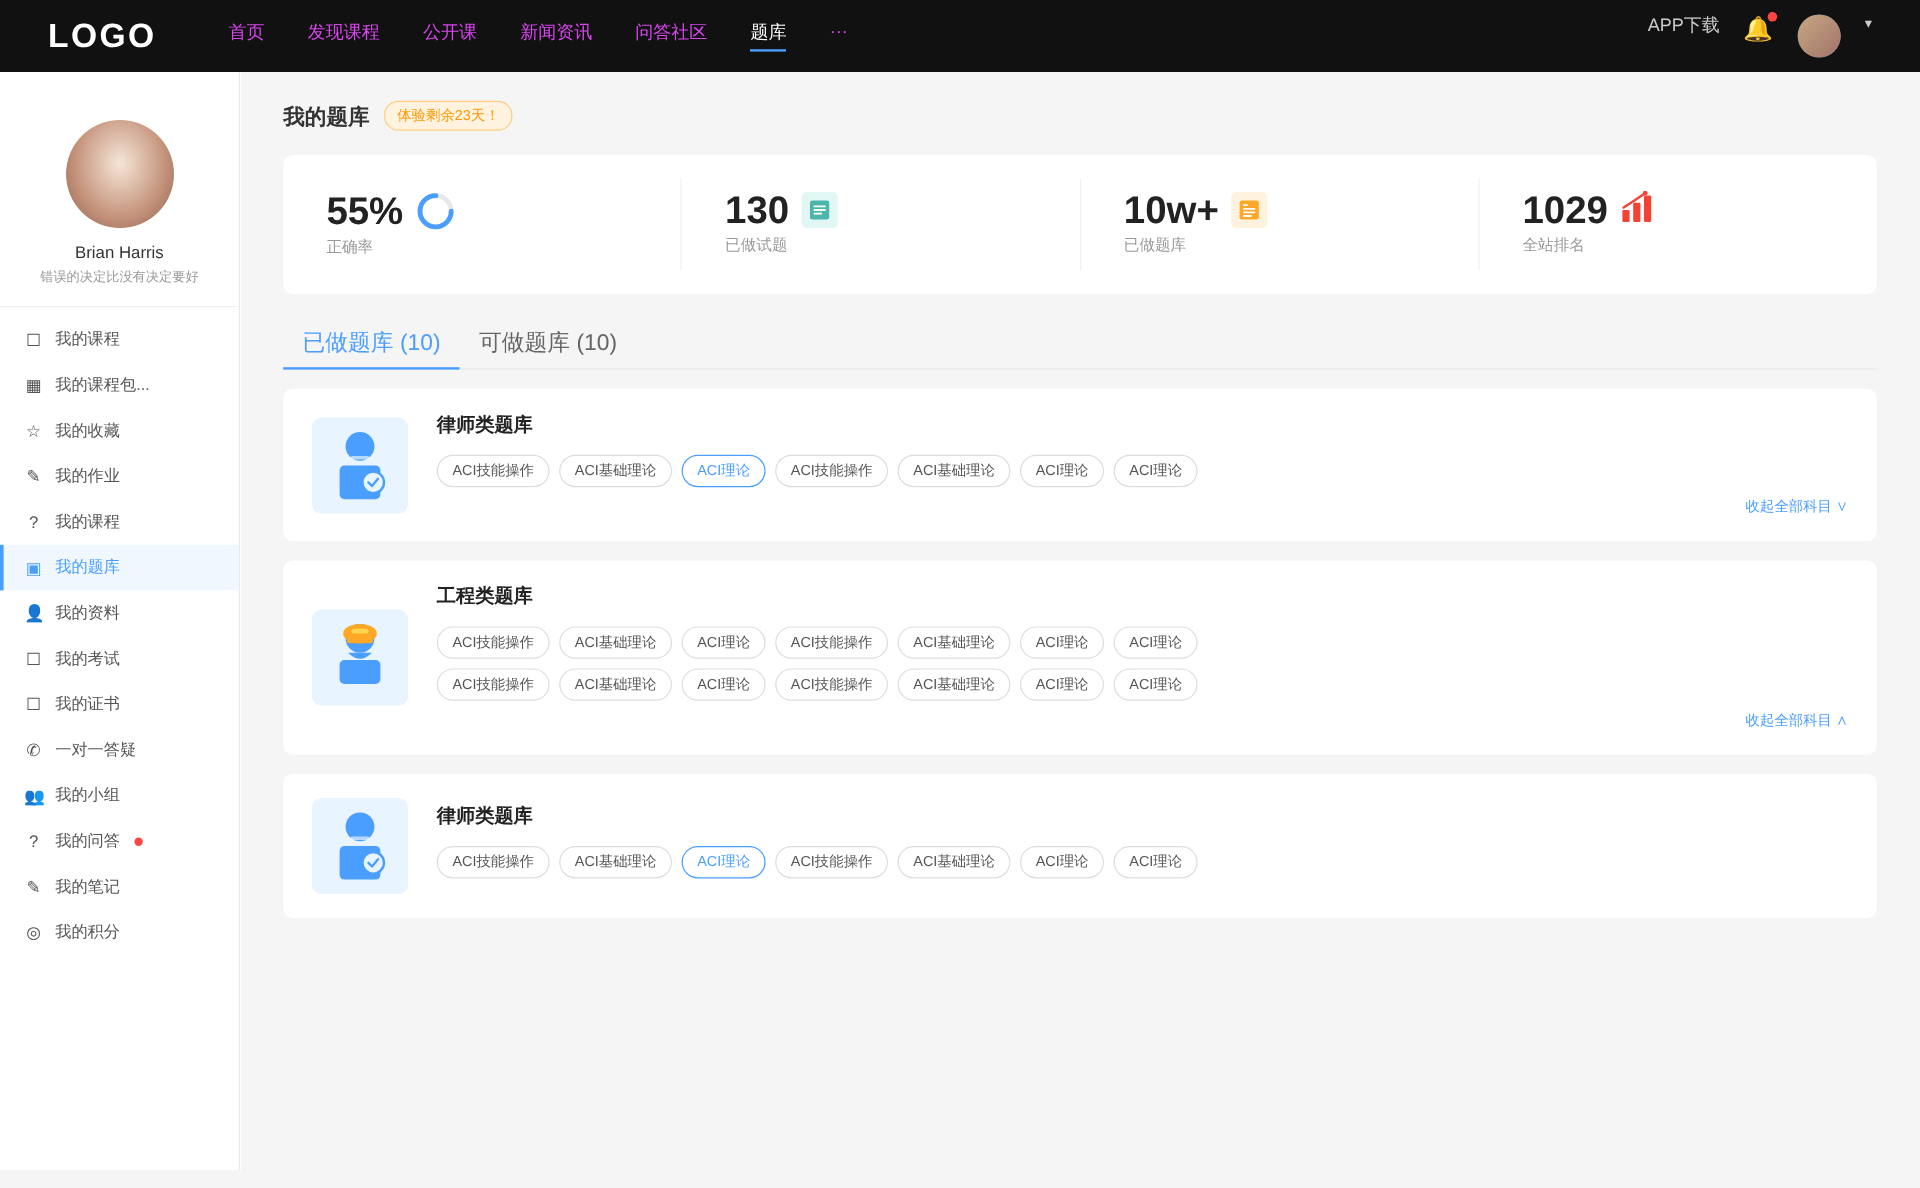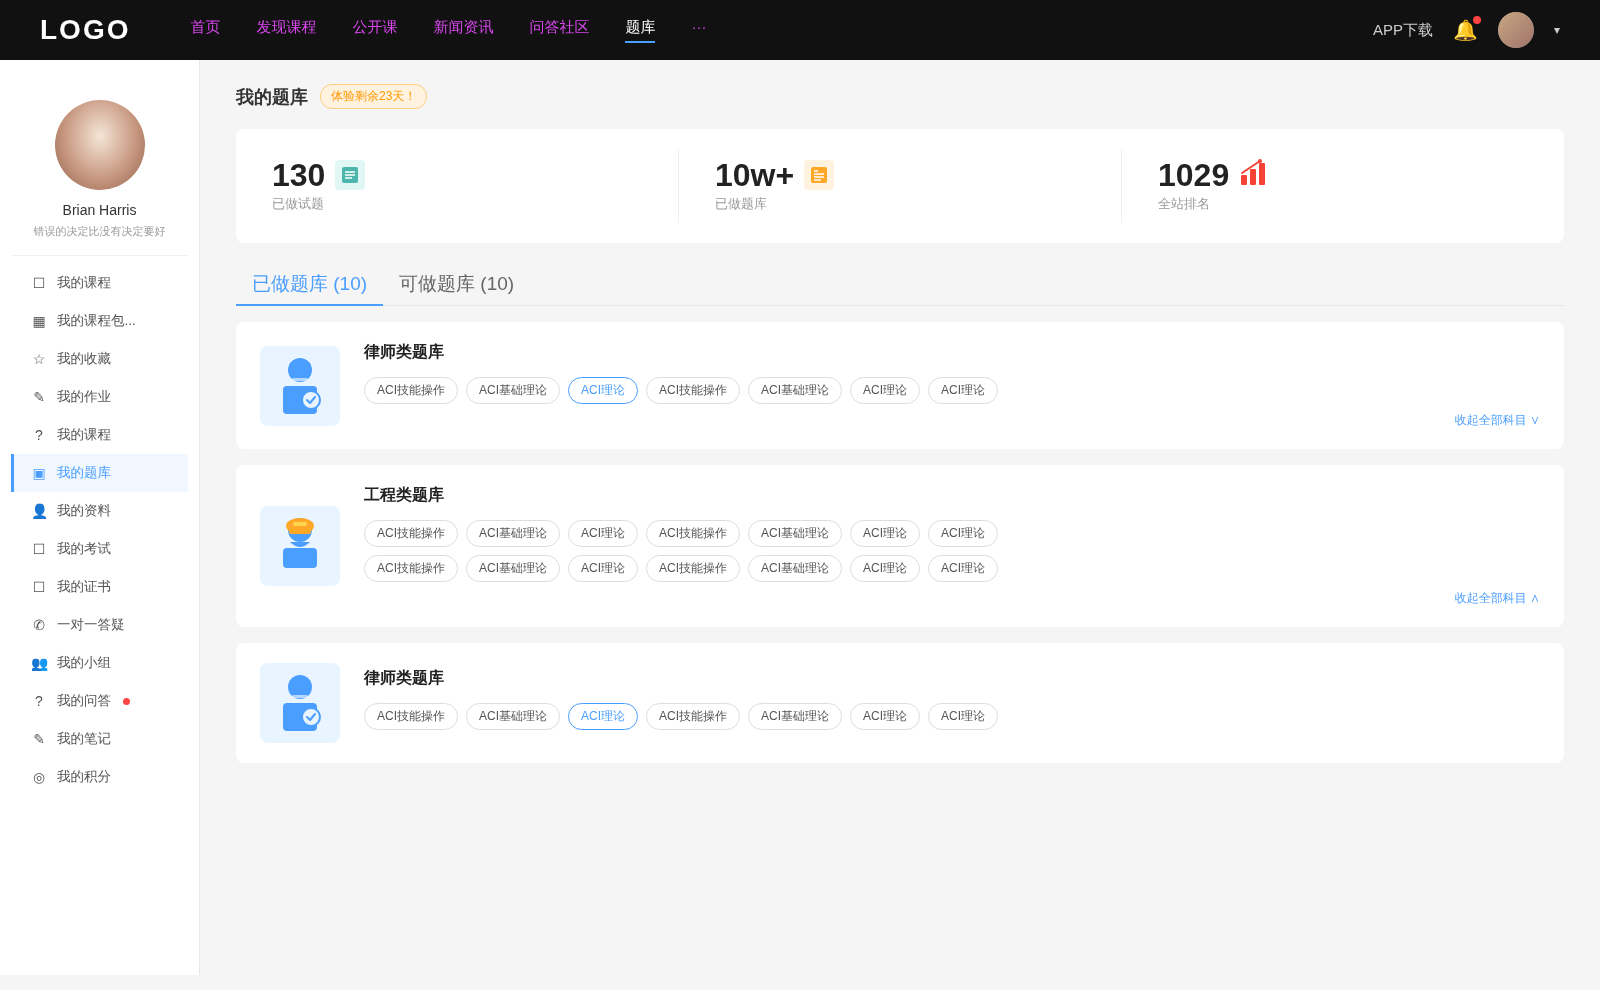--- a/index.html
+++ b/index.html
@@ -33,21 +33,21 @@
       font-size: 15px;
       cursor: pointer;
       padding-bottom: 4px;
     }
     .navbar-link.active {
       color: #fff;
       border-bottom: 2px solid #4a9eff;
     }
     .navbar-right {
       display: flex;
-      align-items: center;
+      align-items: flex-start;
       gap: 20px;
       color: #ccc;
       font-size: 15px;
     }
     .navbar-app-download { color: #ccc; cursor: pointer; }
     .navbar-bell {
       position: relative;
       cursor: pointer;
       font-size: 20px;
       color: #ccc;
@@ -80,21 +80,21 @@
       display: flex;
       margin-top: 60px;
       min-height: calc(100vh - 60px);
     }
 
     
     .sidebar {
       width: 200px;
       background: #fff;
       border-right: 1px solid #e8e8e8;
-      padding: 20px 11px;
+      padding: 20px 0;
       flex-shrink: 0;
       position: fixed;
       top: 60px;
       left: 0;
       bottom: 15px;
       overflow-y: auto;
     }
     .sidebar-profile {
       display: flex;
       flex-direction: column;
@@ -403,20 +403,32 @@
 
   <main class="main">
 
     <div class="page-title-row">
       <span class="page-title-text">我的题库</span>
       <span class="trial-badge">体验剩余23天！</span>
     </div>
 
     <div class="stats-row">
 
+      <div class="stat-item">
+        <div class="stat-top">
+          <span class="stat-value">55%</span>
+          <div style="width:34px;height:34px;">
+            <svg width="34" height="34" viewBox="0 0 34 34">
+              <circle cx="17" cy="17" r="13" fill="none" stroke="#e8e8e8" stroke-width="4"></circle>
+              <circle cx="17" cy="17" r="13" fill="none" stroke="#4a9eff" stroke-width="4" stroke-dasharray="81.7 67.3" stroke-dashoffset="20.4" stroke-linecap="round"></circle>
+            </svg>
+          </div>
+        </div>
+        <span class="stat-label">正确率</span>
+      </div>
 
       <div class="stat-item">
         <div class="stat-top">
           <span class="stat-value">130</span>
           <div style="width:30px;height:30px;background:#e0f7f4;border-radius:4px;display:flex;align-items:center;justify-content:center;">
             <svg width="18" height="18" viewBox="0 0 18 18">
               <rect x="1" y="1" width="16" height="16" rx="2" fill="#4db6ac"></rect>
               <line x1="4" y1="6" x2="14" y2="6" stroke="#fff" stroke-width="1.5"></line>
               <line x1="4" y1="9" x2="14" y2="9" stroke="#fff" stroke-width="1.5"></line>
               <line x1="4" y1="12" x2="11" y2="12" stroke="#fff" stroke-width="1.5"></line>

